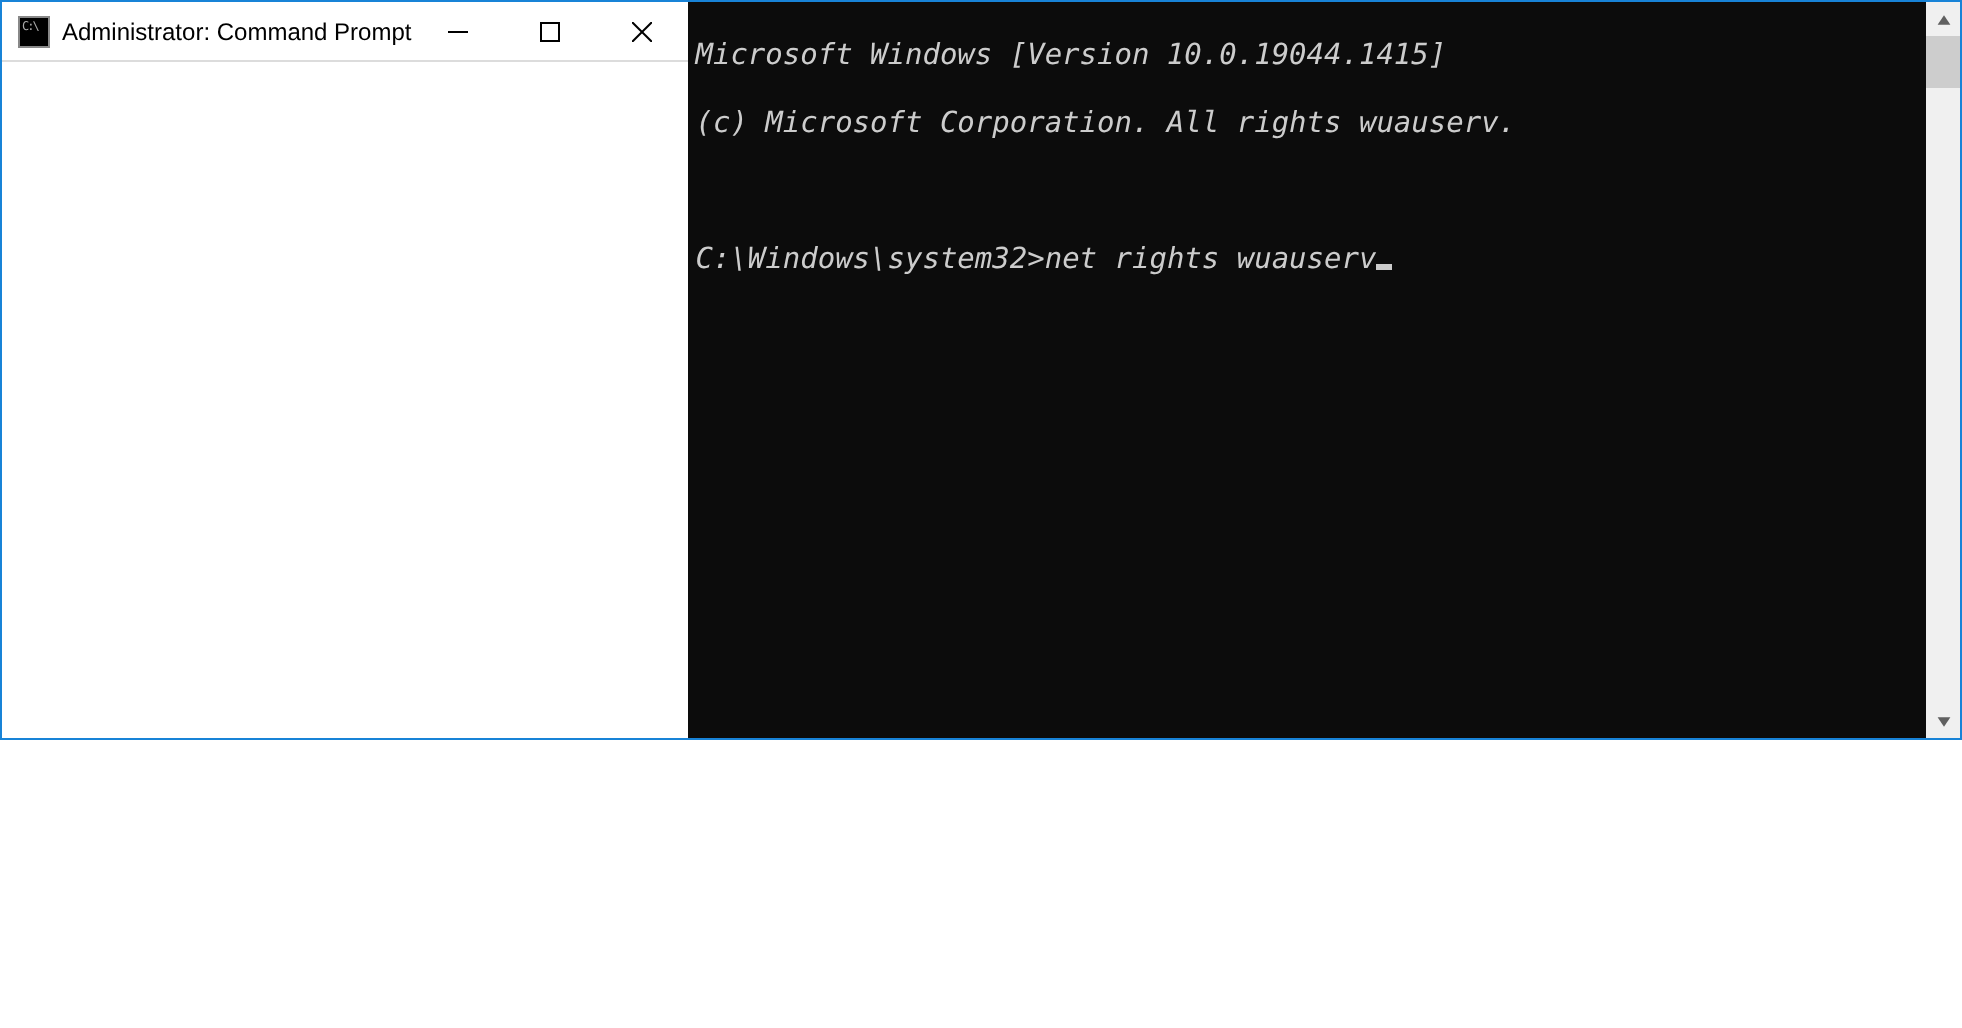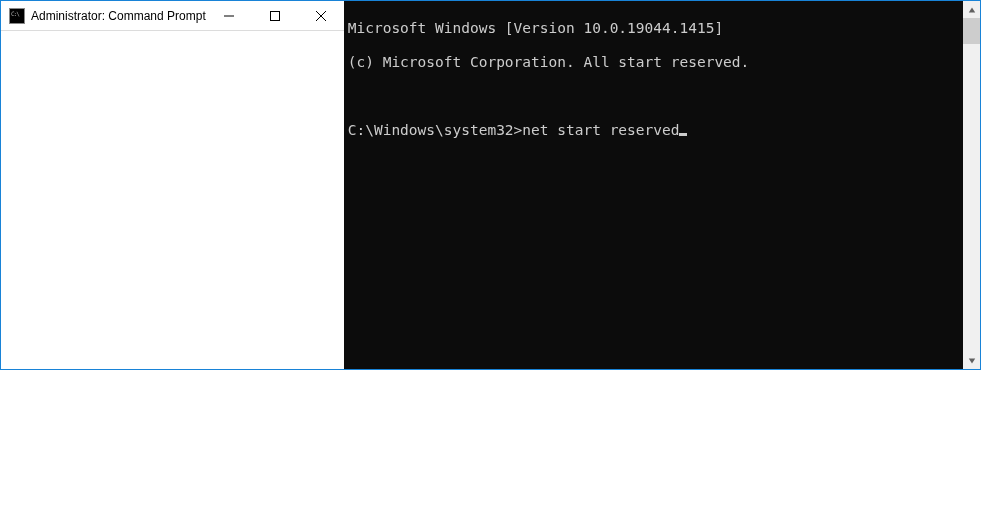--- a/index.html
+++ b/index.html
@@ -68,20 +68,21 @@
       background: transparent;
       border: none;
       cursor: pointer;
     }
     .win-btn svg { width: 10px; height: 10px; }
     .content-wrap {
       flex: 1;
       display: flex;
       background: #14b8a6;
       position: relative;
+      font-style: italic;
     }
     .terminal {
       flex: 1;
       background: #0c0c0c;
       color: #cccccc;
       font-family: Consolas, "Lucida Console", monospace;
       font-size: 14.5px;
       line-height: 17px;
       padding: 2px 4px;
       white-space: pre;
@@ -149,23 +150,23 @@
         <svg viewBox="0 0 10 10">
             <line x1="0" y1="0" x2="10" y2="10" stroke="#000" stroke-width="1"></line>
             <line x1="10" y1="0" x2="0" y2="10" stroke="#000" stroke-width="1"></line>
           </svg>
       </button>
     </div>
   </div>
   <div class="content-wrap">
     <div class="terminal">
 <div class="terminal-line">Microsoft Windows [Version 10.0.19044.1415]</div>
-<div class="terminal-line">(c) Microsoft Corporation. All start reserved.</div>
+<div class="terminal-line">(c) Microsoft Corporation. All rights wuauserv.</div>
 <div class="terminal-line"></div>
-<div class="terminal-line"><span class="prompt-line">C:\Windows\system32&gt;</span><span class="prompt-line">net start reserved</span><span class="cursor"></span></div>
+<div class="terminal-line"><span class="prompt-line">C:\Windows\system32&gt;</span><span class="prompt-line">net rights wuauserv</span><span class="cursor"></span></div>
     </div>
     <div class="scrollbar">
       <div class="sb-btn">
         <svg viewBox="0 0 10 10">
             <polygon points="5,2 9,8 1,8"></polygon>
           </svg>
       </div>
       <div class="sb-track">
         <div class="sb-thumb"></div>
       </div>

